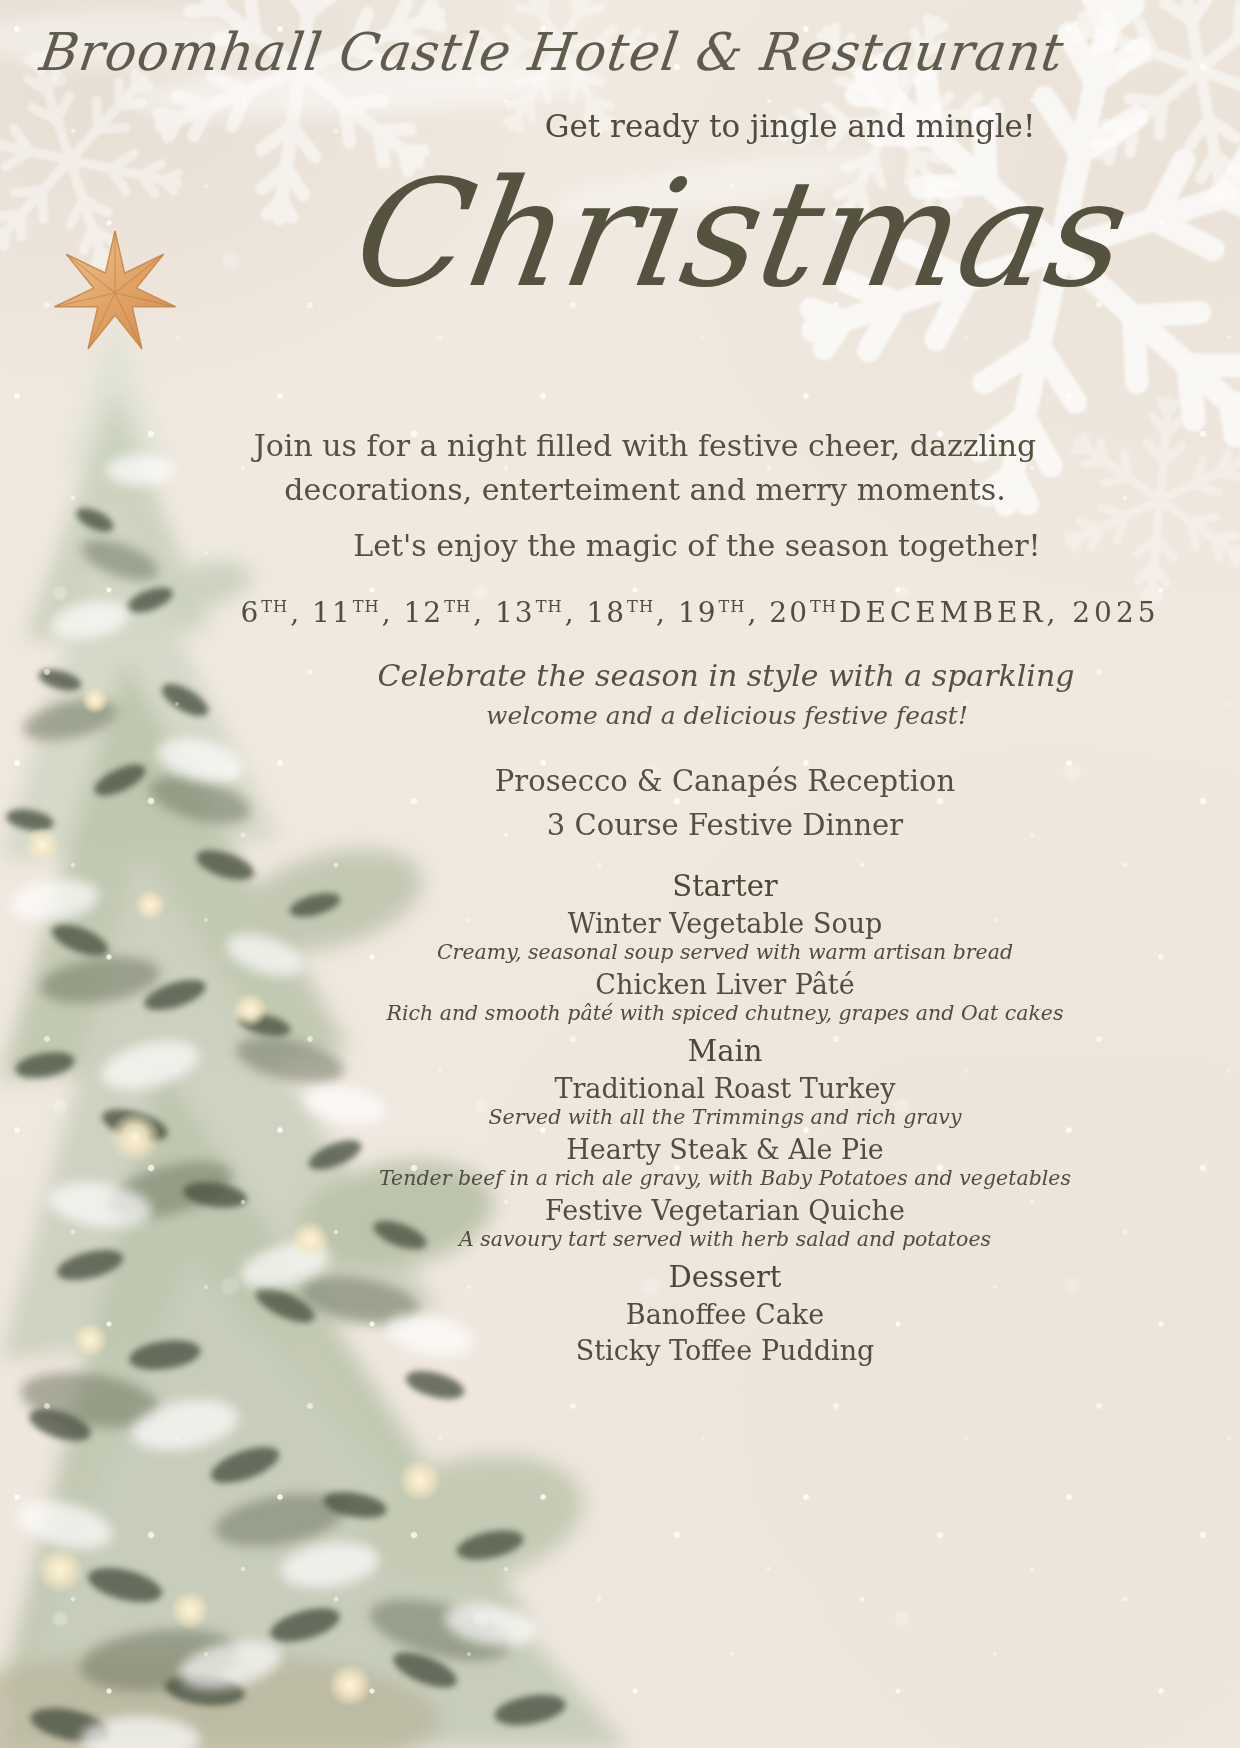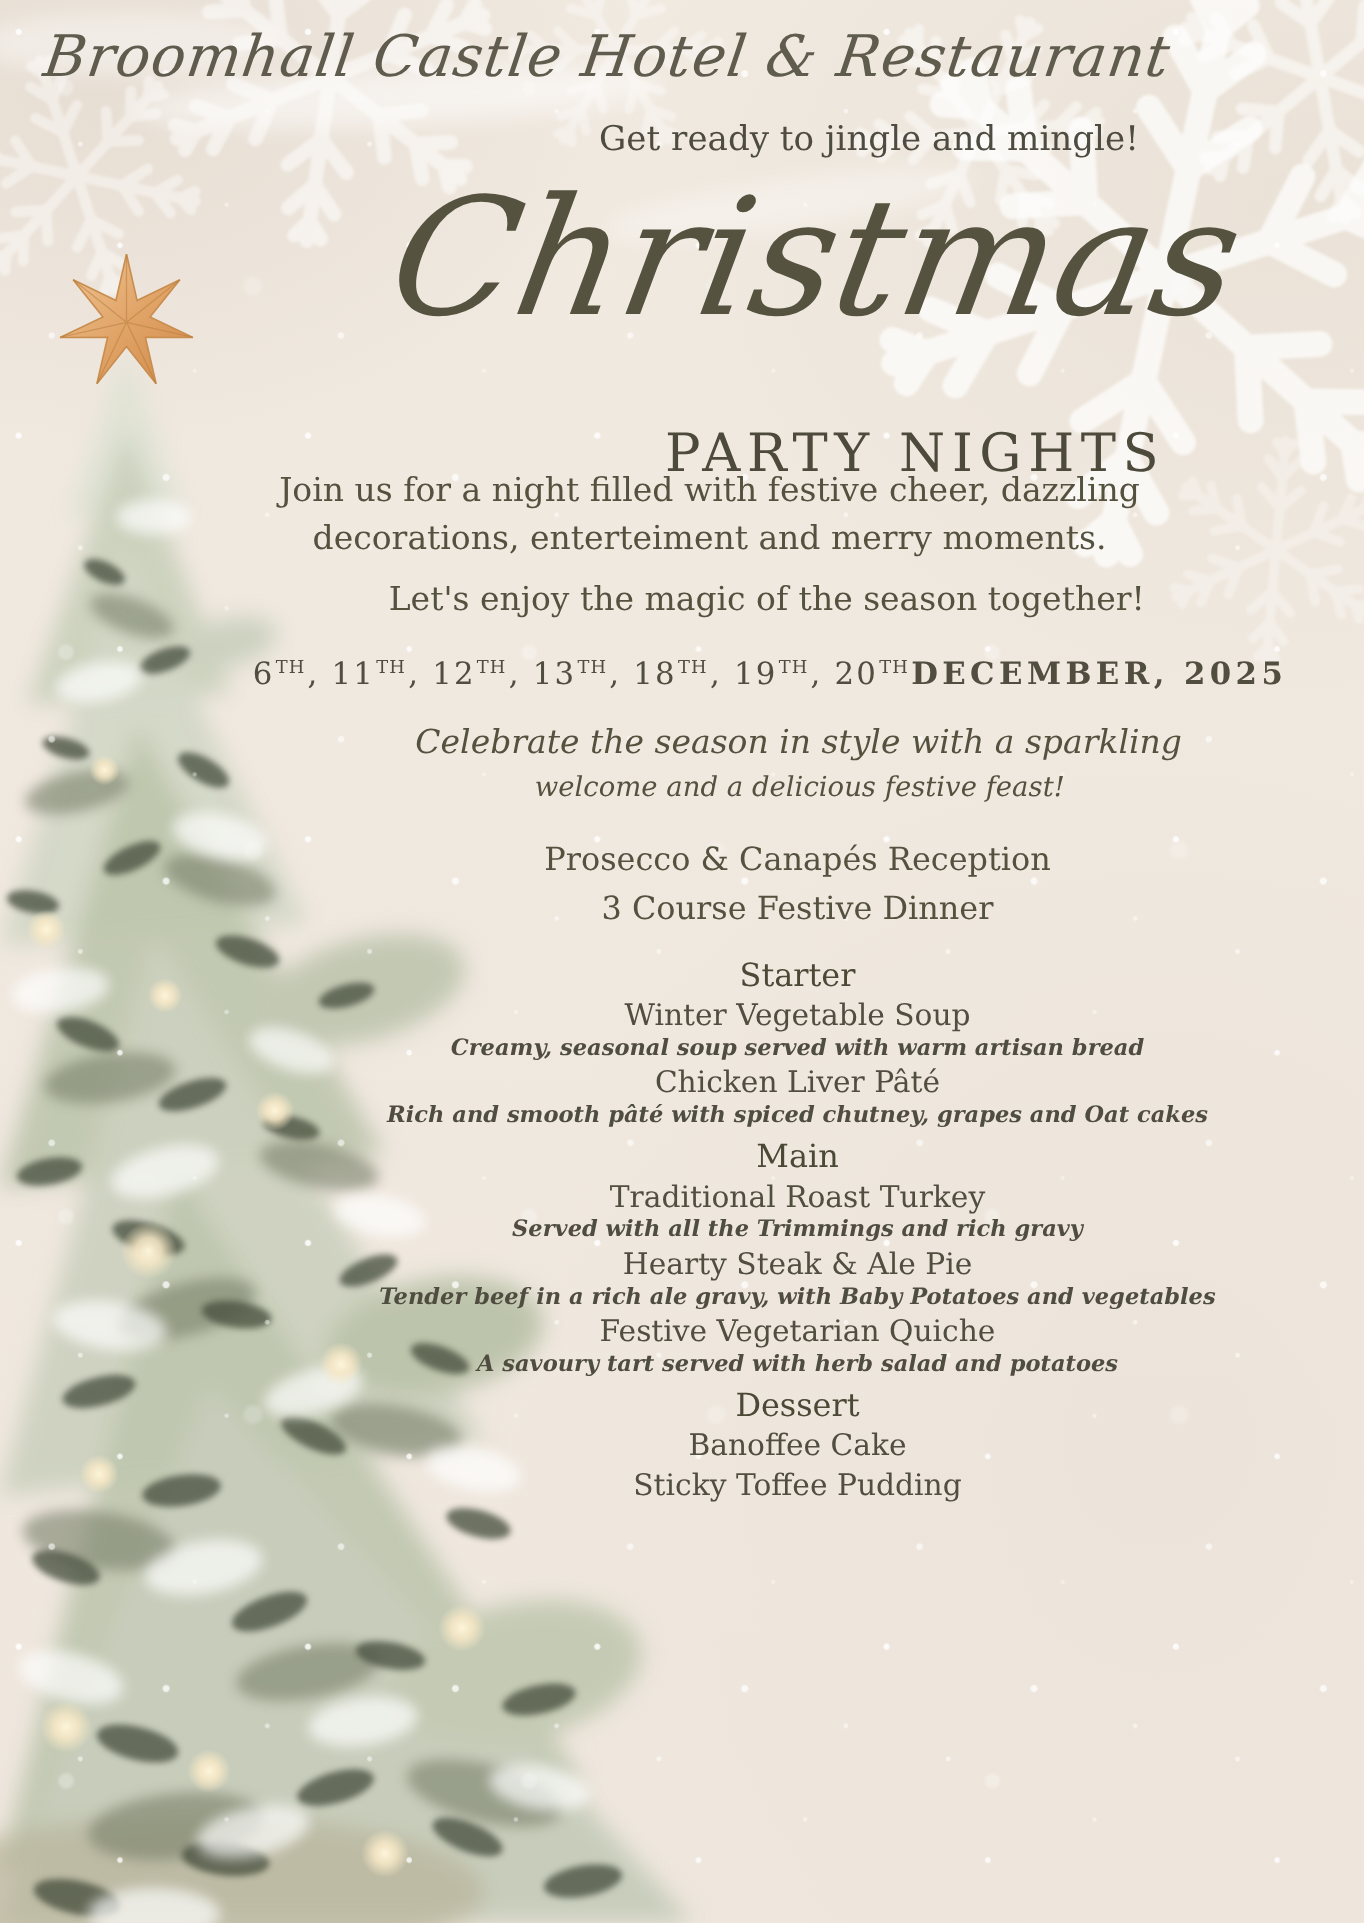--- a/index.html
+++ b/index.html
@@ -42,29 +42,29 @@
     transform:translateX(-50%) skewX(-8deg);letter-spacing:1px;}
   .tagline{left:790px;top:108px;font-size:31px;color:#4e4b40;}
   .christmas{left:742px;top:148px;font-size:148px;font-style:italic;color:#55523f;
     transform:translateX(-50%) skewX(-10deg);}
   .party-nights{left:832px;top:384px;font-size:48px;letter-spacing:6px;color:#4d4a3c;}
   .intro1{left:645px;top:428px;font-size:30px;}
   .intro2{left:645px;top:472px;font-size:30px;}
   .intro3{left:697px;top:528px;font-size:30px;}
   .dates{left:700px;top:596px;font-size:28px;letter-spacing:2px;color:#514e40;}
   .dates sup{font-size:.58em;letter-spacing:1px;vertical-align:super;margin:0 2px 16px 1px;}
-  .dates .month{letter-spacing:4px;font-weight:bold;}
+  .dates .month{letter-spacing:4px;}
   .celebrate1{left:726px;top:658px;font-size:30px;font-style:italic;}
   .celebrate2{left:727px;top:701px;font-size:25px;font-style:italic;}
   .reception1{left:725px;top:764px;font-size:29px;}
   .reception2{left:725px;top:808px;font-size:29px;}
   .menu{left:725px;top:860px;text-align:center;width:1020px;white-space:normal;}
   .m-title{font-size:29px;font-weight:400;color:var(--heading);margin:9px 0 5px;}
   .m-name{font-size:27px;color:#514e40;margin:5px 0 1px;text-align:center;}
-  .m-desc{font-size:20.5px;font-style:italic;color:#4f4c40;margin:0 0 1px;font-weight:bold;}
+  .m-desc{font-size:20.5px;font-style:italic;color:#4f4c40;margin:0 0 1px;}
 </style>
 </head>
 <body>
 
 <div class="page"></div>
 
 <svg class="scene" viewBox="0 0 1240 1748">
   <defs>
     <filter id="b10" x="-40%" y="-40%" width="180%" height="180%">
         <feGaussianBlur stdDeviation="10"></feGaussianBlur>
@@ -219,21 +219,20 @@
     </g>
   </g>
 </svg>
 
 <div class="snow-overlay"></div>
 
 <div class="content">
   <div class="tblock hotel-name">Broomhall Castle Hotel &amp; Restaurant</div>
   <div class="tblock cx tagline">Get ready to jingle and mingle!</div>
   <div class="tblock christmas">Christmas</div>
-  <div class="tblock cx party-nights">PARTY NIGHTS</div>
 
   <div class="tblock cx intro1">Join us for a night filled with festive cheer, dazzling</div>
   <div class="tblock cx intro3">Let's enjoy the magic of the season together!</div>
   <div class="tblock cx intro2">decorations, enterteiment and merry moments.</div>
 
   <div class="tblock cx dates"><span><span>6</span><sup>TH</sup>, <span>11</span><sup>TH</sup>, <span>12</span><sup>TH</sup>, <span>13</span><sup>TH</sup>, <span>18</span><sup>TH</sup>, <span>19</span><sup>TH</sup>, <span>20</span><sup>TH</sup></span><span class="month">DECEMBER, 2025</span></div>
 
   <div class="tblock cx celebrate1">Celebrate the season in style with a sparkling</div>
   <div class="tblock cx celebrate2">welcome and a delicious festive feast!</div>
 

